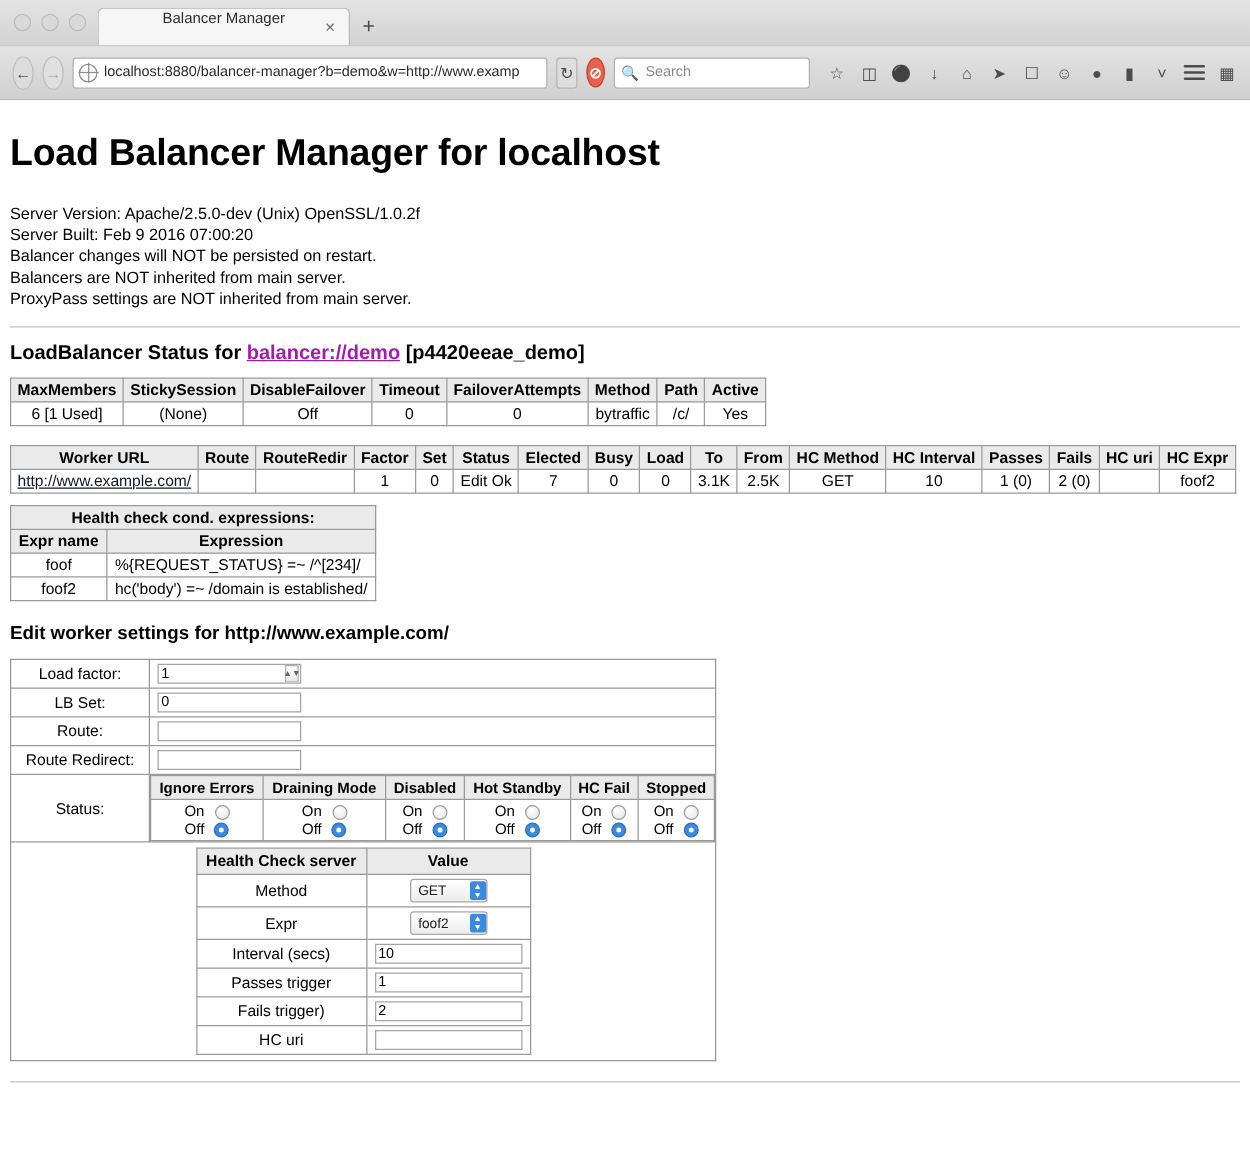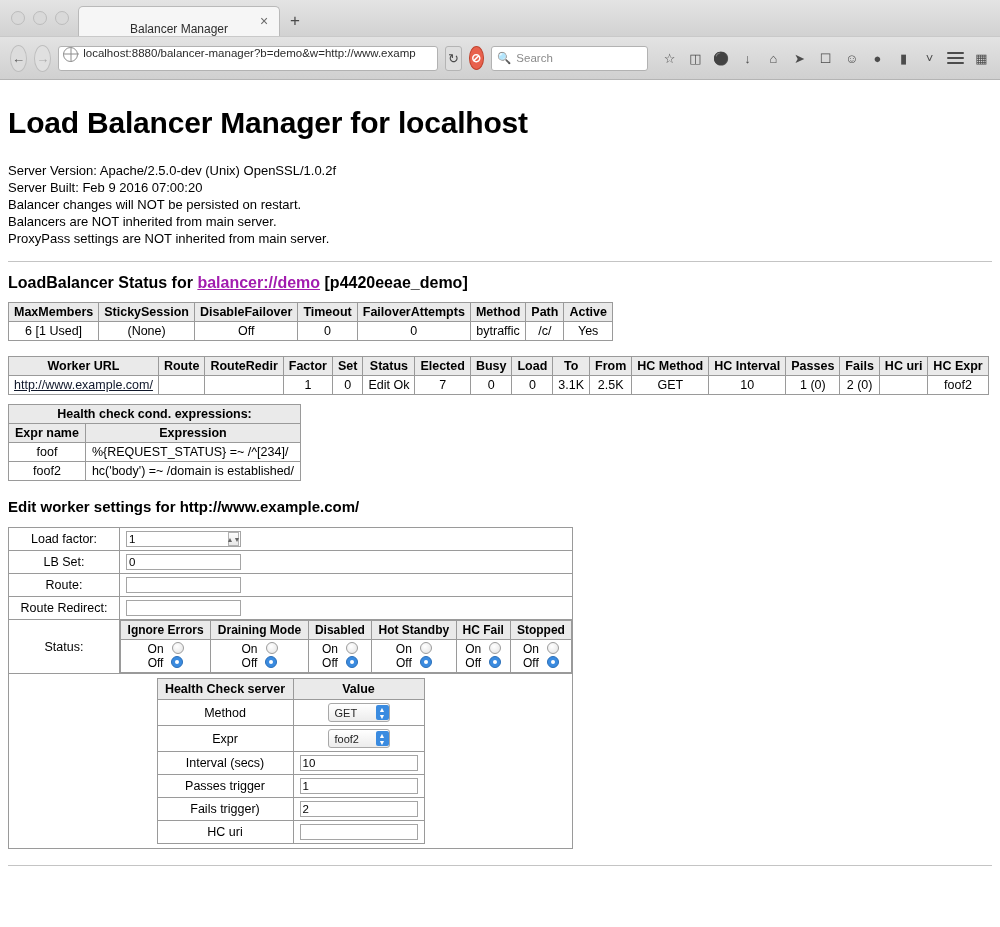--- a/index.html
+++ b/index.html
@@ -48,21 +48,21 @@
     height: 36px;
   }
   .tab {
     width: 200px;
     height: 29px;
     background: #f6f6f6;
     border: 1px solid #b9b9b9;
     border-bottom: none;
     border-radius: 5px 5px 0 0;
     display: flex;
-    align-items: flex-end;
+    align-items: flex-start;
     justify-content: center;
     position: relative;
     font-size: 12px;
     color: #2d2d2d;
   }
   .tab-title {
     max-width: 150px;
     overflow: hidden;
     white-space: nowrap;
     text-overflow: ellipsis;
@@ -108,21 +108,21 @@
     font-size: 13px;
   }
   .navbtn.disabled { color: #aaa; background: #e0e0e0; }
   .urlbar {
     flex: 0 0 370px;
     height: 23px;
     background: #fff;
     border: 1px solid #b2b2b2;
     border-radius: 3px;
     display: flex;
-    align-items: flex-start;
+    align-items: center;
     padding: 0 4px;
     font-size: 11.5px;
     color: #2b2b2b;
     gap: 5px;
     overflow: hidden;
   }
   .globe {
     width: 13px; height: 13px;
     border-radius: 50%;
     border: 1.4px solid #8d8d8d;
@@ -310,21 +310,21 @@
     border-collapse: collapse;
     font-size: 12px;
     width: 100%;
   }
   table.status th, table.status td {
     border: 1px solid #9a9a9a;
     padding: 2px 5px;
     text-align: center;
   }
   table.status th { background: #eaeaea; font-weight: bold; }
-  .radio-row { display: flex; align-items: flex-start; justify-content: center; gap: 8px; }
+  .radio-row { display: flex; align-items: flex-end; justify-content: center; gap: 8px; }
   .radio {
     width: 12px; height: 12px; border-radius: 50%;
     border: 1px solid #9c9c9c;
     background: radial-gradient(circle at 40% 35%, #ffffff, #e2e2e2);
     display: inline-block;
     box-sizing: border-box;
   }
   .radio.on {
     background: #3a8be0;
     border-color: #2b6fb8;

